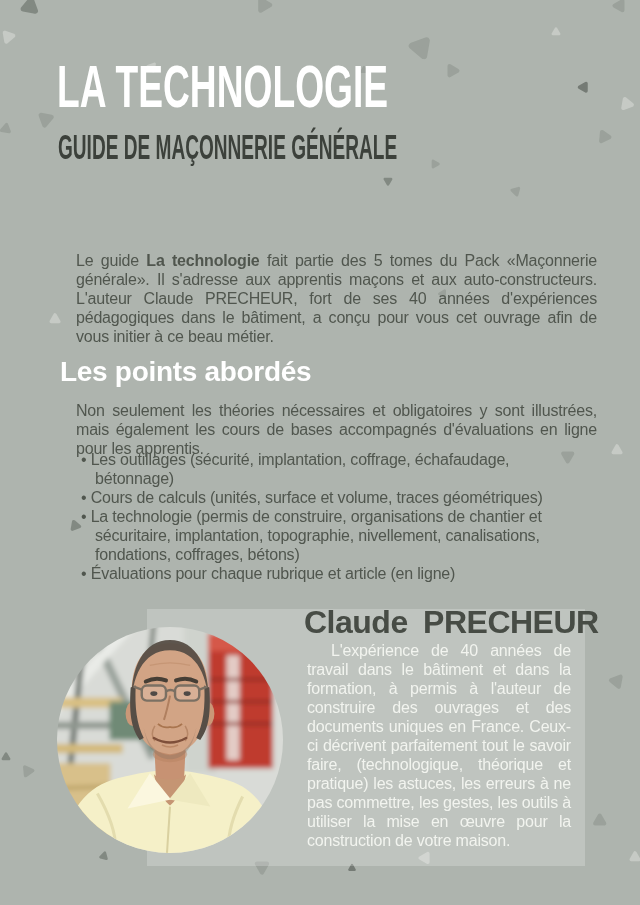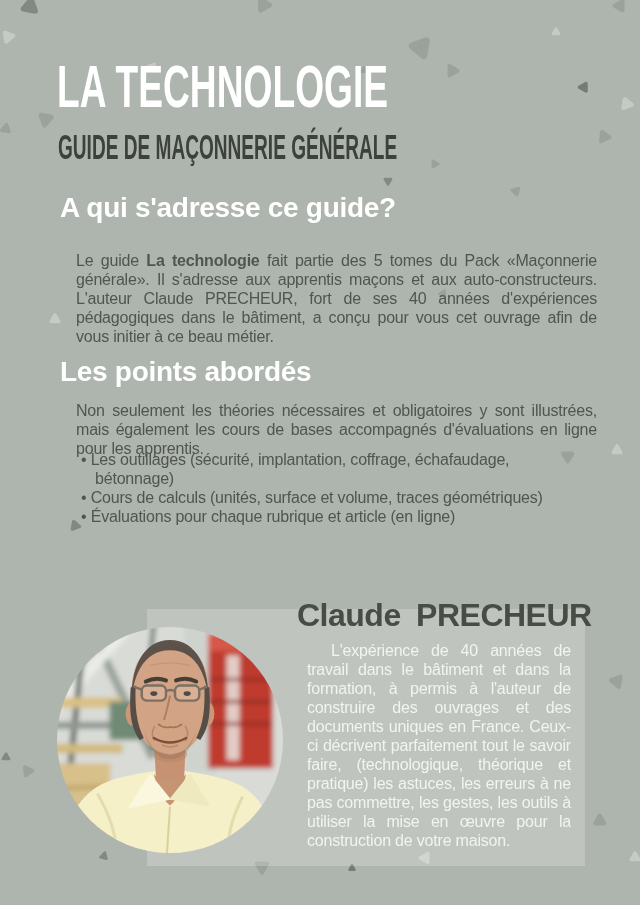--- a/index.html
+++ b/index.html
@@ -39,21 +39,21 @@
   }
   .p-audience{top:235px;}
   .p-points{top:385px;}
   .bullets{
     position:absolute;left:60px;top:442px;width:524px;margin:8px;padding:0;z-index:2;
     list-style:none;font-size:16px;line-height:19px;color:var(--body-text,#50564e);letter-spacing:-.2px;
   }
   .bullets li{padding-left:27px;text-indent:-14px;}
   .bullets li::before{content:"\2022\00a0";}
   .author-name{
-    position:absolute;left:296px;top:597px;width:282px;margin:1px;z-index:2;
+    position:absolute;left:296px;top:597px;width:282px;margin:8px;z-index:2;
     font-size:32px;font-weight:bold;color:var(--author-name,#474c45);text-align:center;
     letter-spacing:-.5px;word-spacing:7px;white-space:nowrap;line-height:1.1;
   }
   .bio{
     position:absolute;left:307px;top:641px;width:264px;margin:0;z-index:2;
     font-size:16px;line-height:19px;color:var(--bio-text,#f2f4ef);
     text-align:justify;text-indent:24px;letter-spacing:-.2px;
   }
   .photo{position:absolute;left:57px;top:627px;z-index:3;}
 </style>
@@ -95,28 +95,28 @@
       <path d="M0,-5 L4.6,3 L-4.6,3 Z" transform="translate(600,821) rotate(120) scale(1)" fill="#99a099" stroke="#99a099" stroke-width="4" stroke-linejoin="round" opacity="0.9"></path>
       <path d="M0,-5 L4.6,3 L-4.6,3 Z" transform="translate(617,681) rotate(40) scale(1.0833333333333333)" fill="#99a099" stroke="#99a099" stroke-width="4" stroke-linejoin="round" opacity="0.9"></path>
     </svg>
 
 
   <div class="panel"></div>
 
   <h1 class="title">LA TECHNOLOGIE</h1>
   <div class="subtitle">GUIDE DE MAÇONNERIE GÉNÉRALE</div>
 
-  <h2 class="h2 h-audience">A qui s'adresse ce guide?</h2>
   <p class="body-text p-audience"><span>Le guide </span><b>La technologie</b><span> fait partie des 5 tomes du Pack «Maçonnerie générale». Il s'adresse aux apprentis maçons et aux auto-constructeurs. L'auteur Claude PRECHEUR, fort de ses 40 années d'expériences pédagogiques dans le bâtiment, a conçu pour vous cet ouvrage afin de vous initier à ce beau métier.</span></p>
 
   <h2 class="h2 h-points">Les points abordés</h2>
   <p class="body-text p-points">Non seulement les théories nécessaires et obligatoires y sont illustrées, mais également les cours de bases accompagnés d'évaluations en ligne pour les apprentis.</p>
   <ul class="bullets">
     <li>Les outillages (sécurité, implantation, coffrage, échafaudage, bétonnage)</li>
     <li>Cours de calculs (unités, surface et volume, traces géométriques)</li>
+    <li>La technologie (permis de construire, organisations de chantier et sécuritaire,  implantation, topographie, nivellement, canalisations, fondations, coffrages, bétons)</li>
     <li>Évaluations pour chaque rubrique et article (en ligne)</li>
   </ul>
 
   <h3 class="author-name">Claude PRECHEUR</h3>
   <p class="bio">L'expérience de 40 années de travail dans le bâtiment et dans la formation, à permis à l'auteur de construire des ouvrages et des documents uniques en France. Ceux-ci décrivent parfaitement tout le savoir faire, (technologique, théorique et pratique) les astuces, les erreurs à ne pas commettre, les gestes, les outils à utiliser la mise en œuvre pour la construction de votre maison.</p>
 
   <svg class="photo" width="226" height="226" viewBox="0 0 224 224">
     <defs>
       <clipPath id="pc">
           <circle cx="112" cy="112" r="112"></circle>

